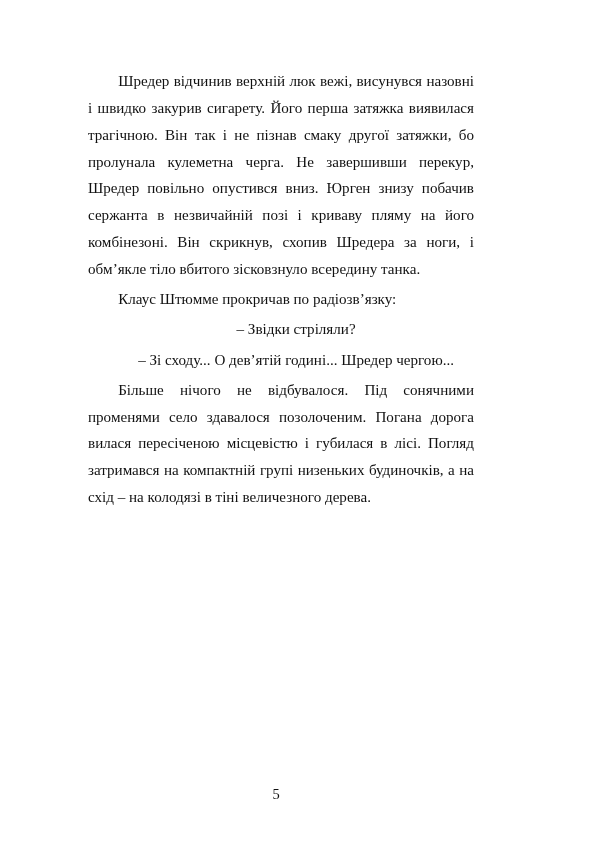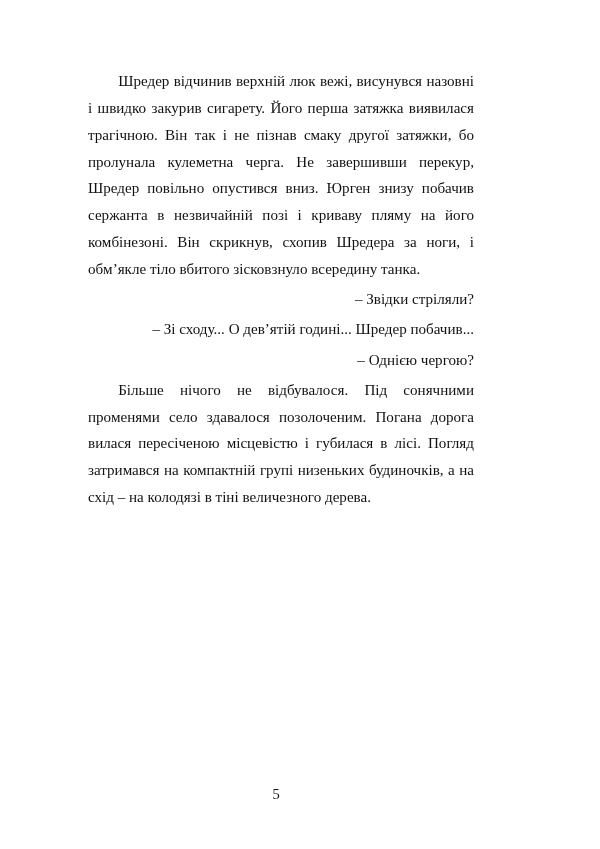--- a/index.html
+++ b/index.html
@@ -26,38 +26,38 @@
     margin: 0 0 0.22em 0;
     font-size: 15.1px;
     line-height: 1.78;
     text-align: justify;
     text-indent: 2.0em;
     hyphens: manual;
     -webkit-hyphens: manual;
   }
   .body-text p.dialogue {
     text-indent: 2.0em;
-    text-align: right;
+    text-align: center;
   }
   .page-number {
     position: absolute;
     left: 0;
     right: 0;
     bottom: 46px;
     text-align: center;
     font-size: 14.5px;
     color: #111111;
     font-family: "Liberation Serif", "DejaVu Serif", serif;
   }
 </style>
 </head>
 <body>
 
 <div class="page">
   <div class="body-text">
     <p>Шредер відчинив верхній люк вежі, висунувся назовні і швидко закурив сигарету. Його перша затяжка виявилася трагічною. Він так і не пізнав смаку другої затяжки, бо пролунала кулеметна черга. Не завершивши перекур, Шредер повільно опустився вниз. Юрген знизу побачив сержанта в незвичайній позі і криваву пляму на його комбінезоні. Він скрикнув, схопив Шредера за ноги, і обм’якле тіло вбитого зісковзнуло всередину танка.</p>
+    <p>Клаус Штюмме прокричав по радіозв’язку:</p>
     <p class="dialogue">– Звідки стріляли?</p>
-    <p class="dialogue">– Зі сходу... О дев’ятій годині... Шредер побачив...</p>
-    <p class="dialogue">– Однією чергою?</p>
+    <p class="dialogue">– Зі сходу... О дев’ятій годині... Шредер чергою...</p>
     <p>Більше нічого не відбувалося. Під сонячними променями село здавалося позолоченим. Погана дорога вилася пересіченою місцевістю і губилася в лісі. Погляд затримався на компактній групі низеньких будиночків, а на схід – на колодязі в тіні величезного дерева.</p>
   </div>
   <div class="page-number">5</div>
 </div>
 
 </body></html>

